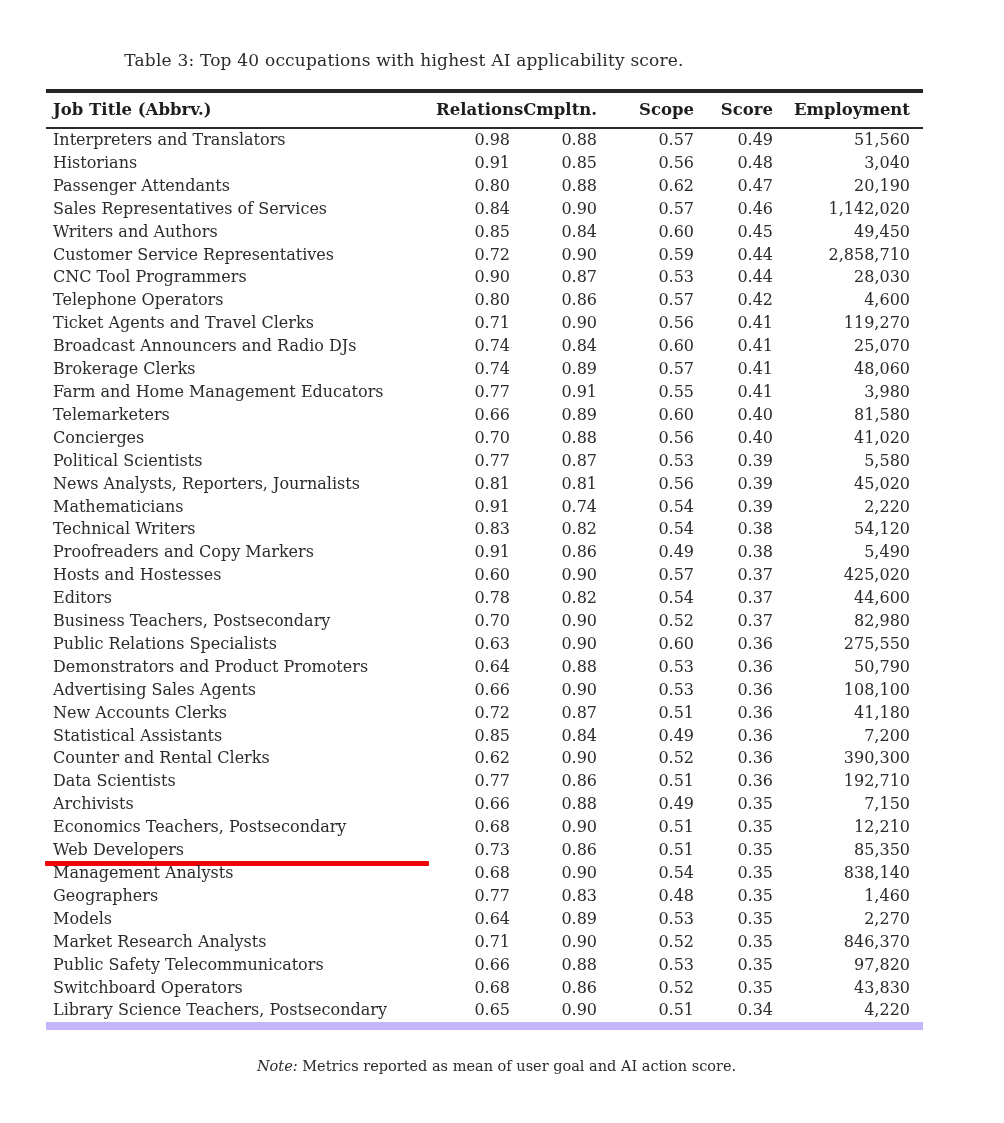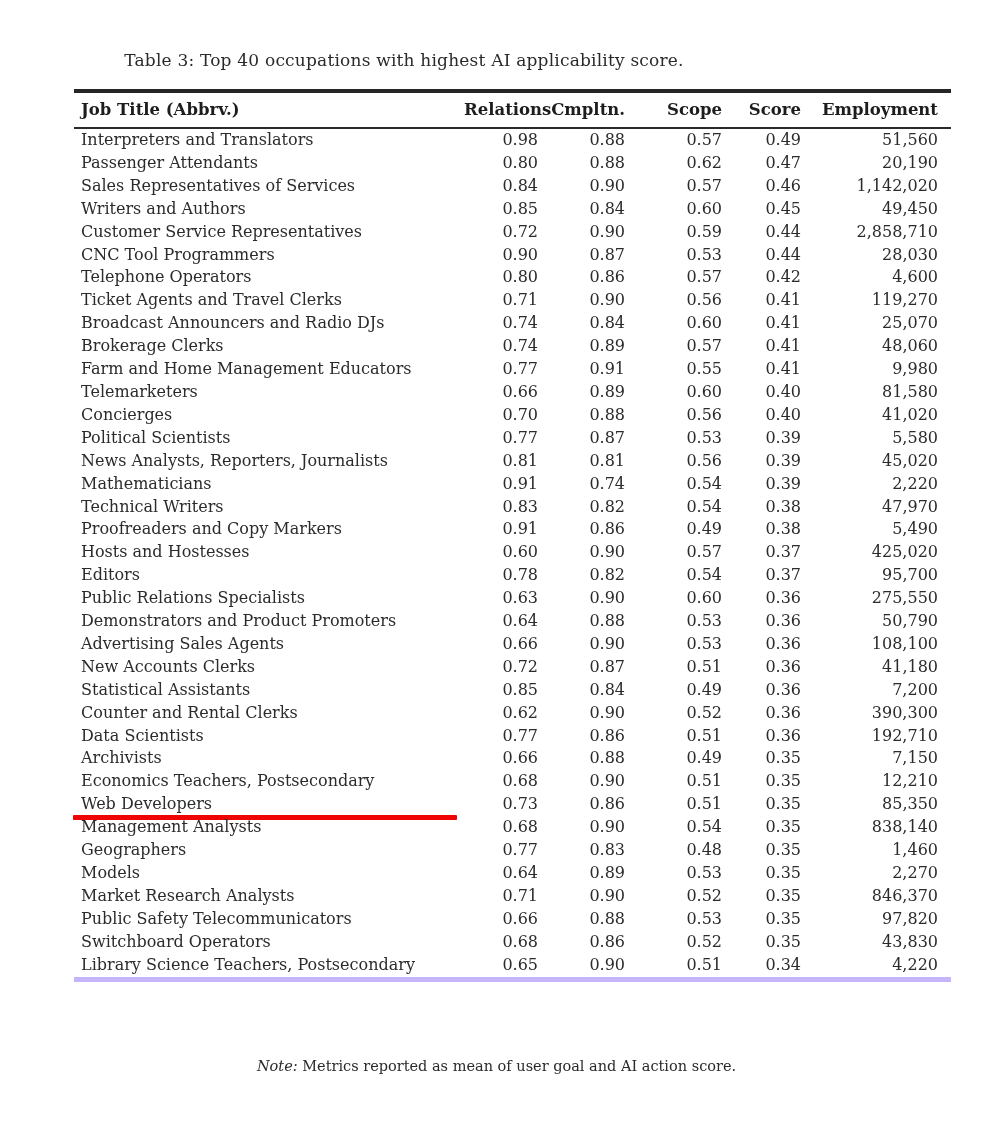--- a/index.html
+++ b/index.html
@@ -20,26 +20,26 @@
     left: 0;
     width: 808px;
     text-align: center;
     font-size: 17px;
     color: #2a2a2a;
     letter-spacing: 0.2px;
   }
   table.paper-table {
     position: absolute;
     top: 89px;
-    left: 74px;
+    left: 46px;
     width: 877px;
     table-layout: fixed;
     border-collapse: collapse;
     border-top: 4px solid #252525;
-    border-bottom: 5px solid #c4b5fd;
+    border-bottom: 8px solid #c4b5fd;
   }
   table.paper-table thead th {
     font-size: 16.5px;
     font-weight: bold;
     color: #1d1d1d;
     height: 34px;
     line-height: 34px;
     padding: 0;
     border-bottom: 2px solid #2a2a2a;
     white-space: nowrap;
@@ -114,20 +114,28 @@
   <tbody id="table-body">
       <tr>
         <td class="job-cell">Interpreters and Translators</td>
         <td>0.98</td>
         <td>0.88</td>
         <td>0.57</td>
         <td>0.49</td>
         <td>51,560</td>
       </tr>
       <tr>
+        <td class="job-cell">Historians</td>
+        <td>0.91</td>
+        <td>0.85</td>
+        <td>0.56</td>
+        <td>0.48</td>
+        <td>3,040</td>
+      </tr>
+      <tr>
         <td class="job-cell">Passenger Attendants</td>
         <td>0.80</td>
         <td>0.88</td>
         <td>0.62</td>
         <td>0.47</td>
         <td>20,190</td>
       </tr>
       <tr>
         <td class="job-cell">Sales Representatives of Services</td>
         <td>0.84</td>
@@ -191,21 +199,21 @@
         <td>0.57</td>
         <td>0.41</td>
         <td>48,060</td>
       </tr>
       <tr>
         <td class="job-cell">Farm and Home Management Educators</td>
         <td>0.77</td>
         <td>0.91</td>
         <td>0.55</td>
         <td>0.41</td>
-        <td>9,980</td>
+        <td>3,980</td>
       </tr>
       <tr>
         <td class="job-cell">Telemarketers</td>
         <td>0.66</td>
         <td>0.89</td>
         <td>0.60</td>
         <td>0.40</td>
         <td>81,580</td>
       </tr>
       <tr>
@@ -239,21 +247,21 @@
         <td>0.54</td>
         <td>0.39</td>
         <td>2,220</td>
       </tr>
       <tr>
         <td class="job-cell">Technical Writers</td>
         <td>0.83</td>
         <td>0.82</td>
         <td>0.54</td>
         <td>0.38</td>
-        <td>47,970</td>
+        <td>54,120</td>
       </tr>
       <tr>
         <td class="job-cell">Proofreaders and Copy Markers</td>
         <td>0.91</td>
         <td>0.86</td>
         <td>0.49</td>
         <td>0.38</td>
         <td>5,490</td>
       </tr>
       <tr>
@@ -263,21 +271,29 @@
         <td>0.57</td>
         <td>0.37</td>
         <td>425,020</td>
       </tr>
       <tr>
         <td class="job-cell">Editors</td>
         <td>0.78</td>
         <td>0.82</td>
         <td>0.54</td>
         <td>0.37</td>
-        <td>95,700</td>
+        <td>44,600</td>
+      </tr>
+      <tr>
+        <td class="job-cell">Business Teachers, Postsecondary</td>
+        <td>0.70</td>
+        <td>0.90</td>
+        <td>0.52</td>
+        <td>0.37</td>
+        <td>82,980</td>
       </tr>
       <tr>
         <td class="job-cell">Public Relations Specialists</td>
         <td>0.63</td>
         <td>0.90</td>
         <td>0.60</td>
         <td>0.36</td>
         <td>275,550</td>
       </tr>
       <tr>

